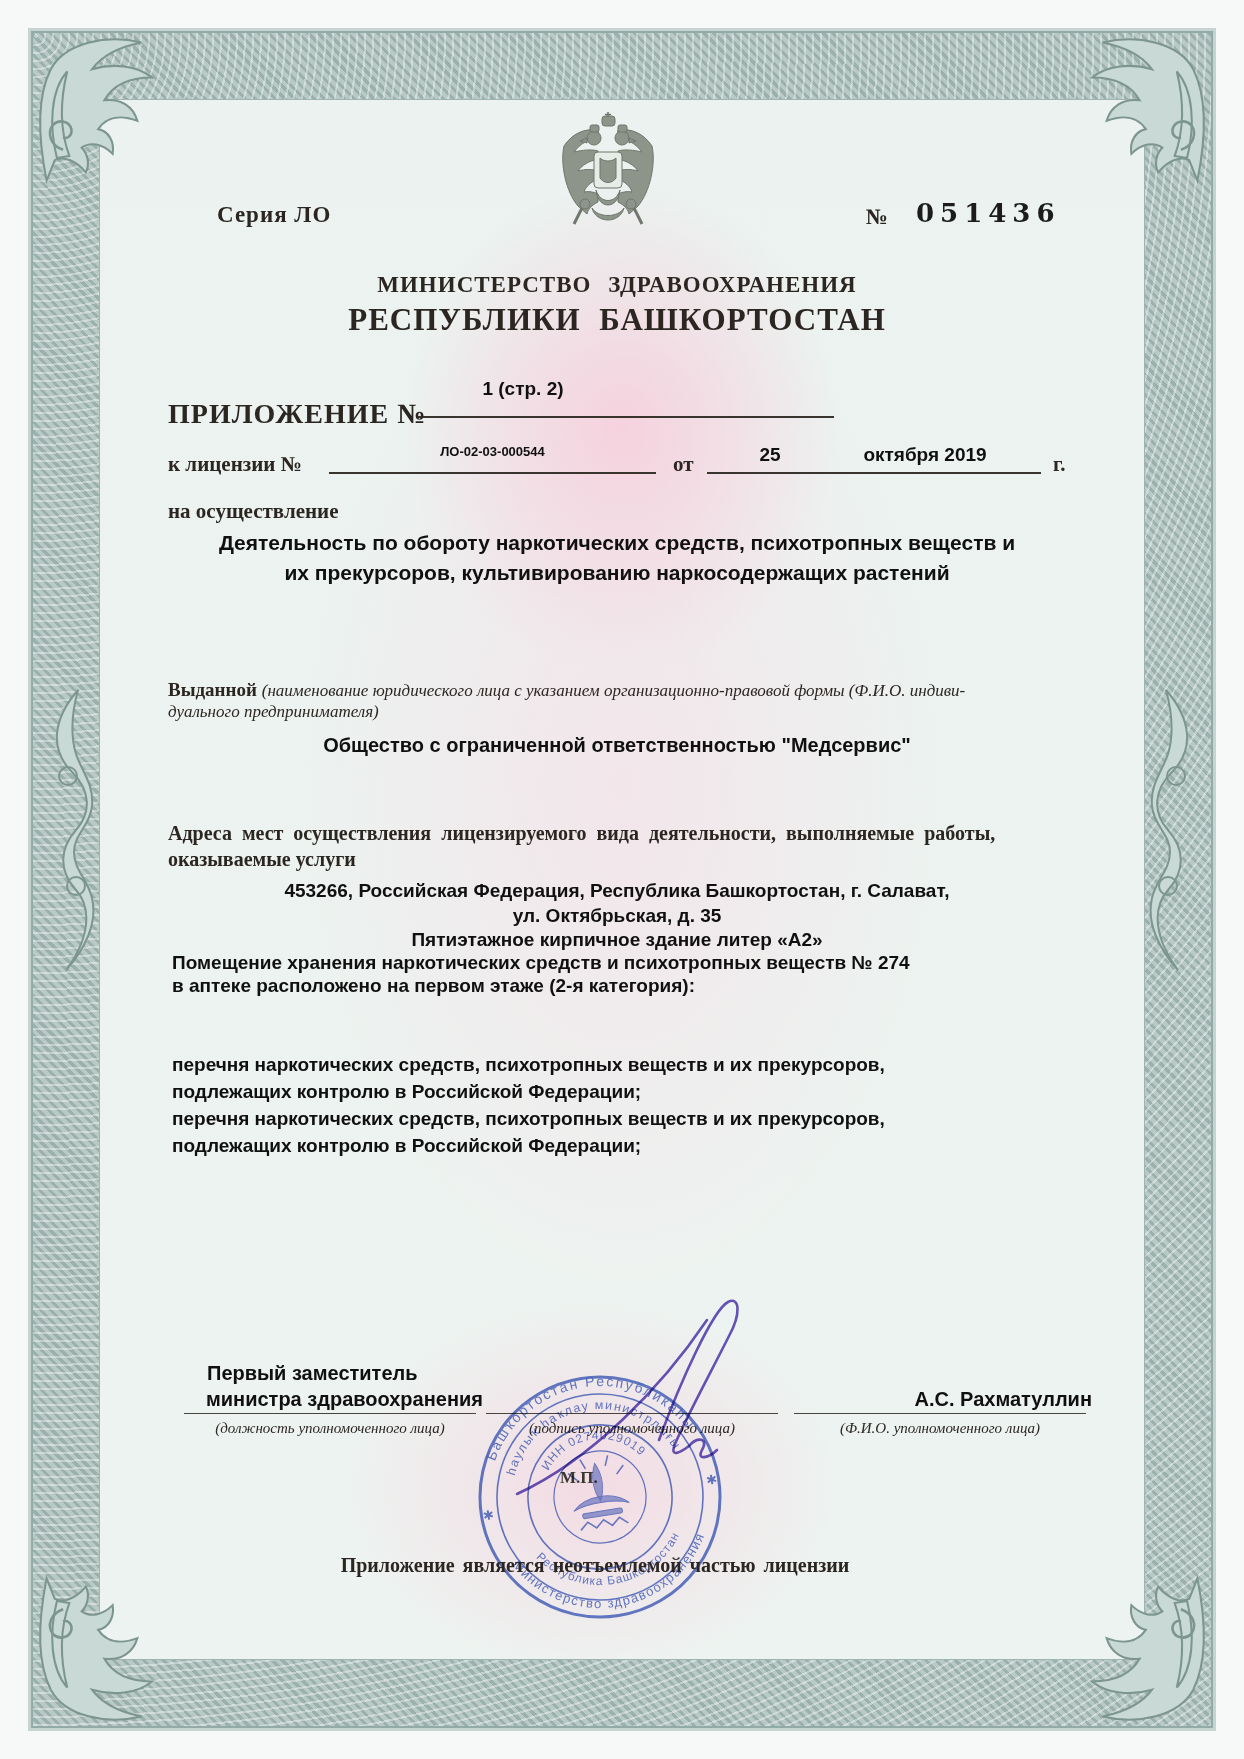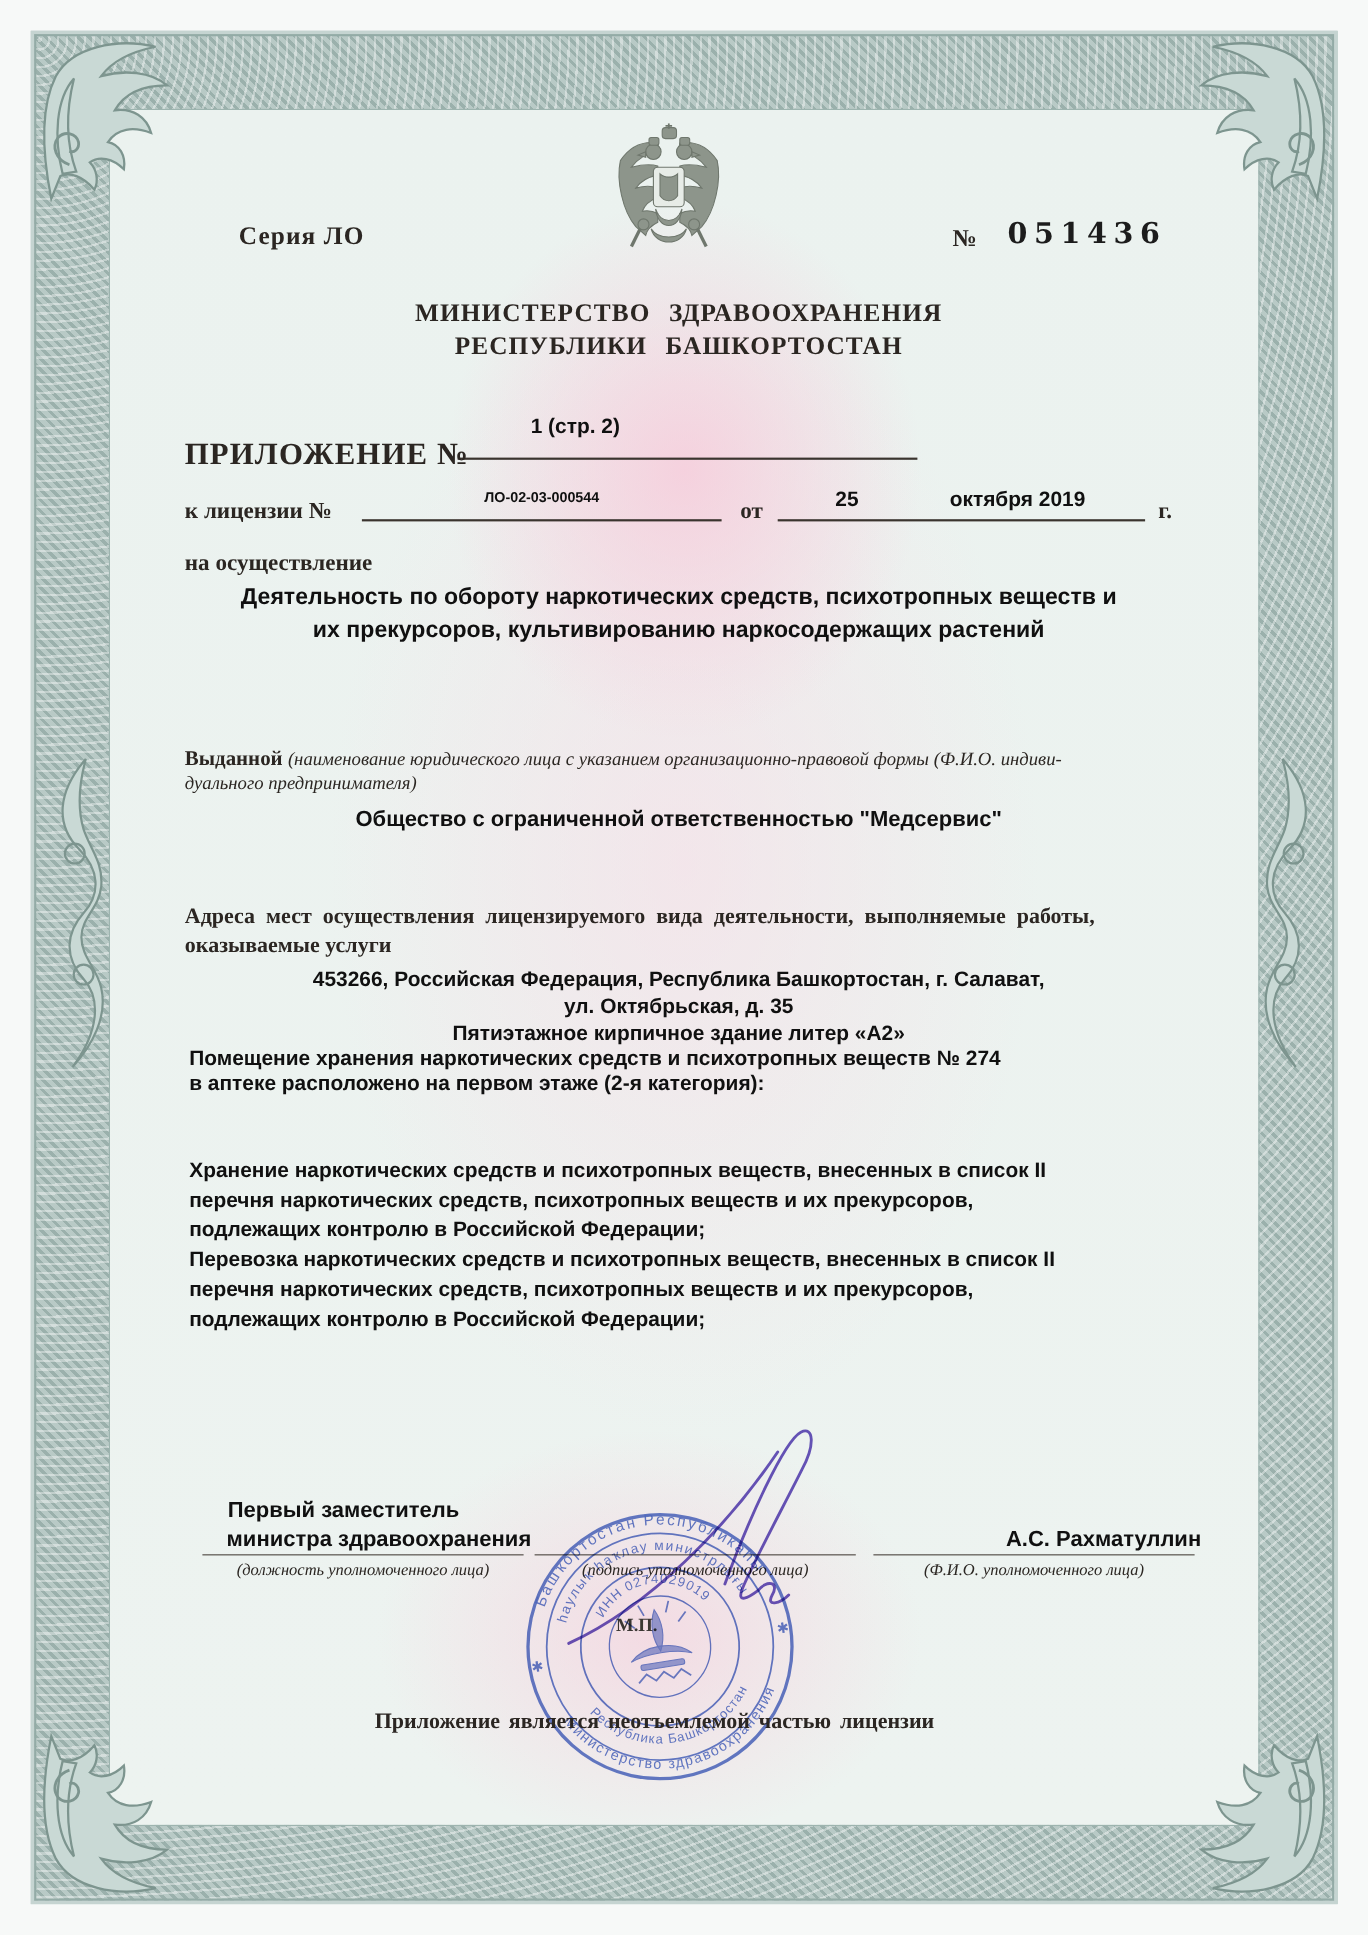--- a/index.html
+++ b/index.html
@@ -106,21 +106,21 @@
     <circle cx="79" cy="92" r="5"></circle>
     <path d="M82,96 L90,112" stroke-width="3"></path>
   </g>
 </svg>
 
 <div class="abs t-serif-b" style="left:217px;top:202px;font-size:23px;letter-spacing:1px">Серия ЛО</div>
 <div class="abs t-serif" style="left:866px;top:204px;font-size:22px">№</div>
 <div class="abs serial" style="left:916px;top:198px;font-size:26px">051436</div>
 
 <div class="abs t-serif-b ctr" style="top:272px;font-size:23px;letter-spacing:1px;word-spacing:10px">МИНИСТЕРСТВО ЗДРАВООХРАНЕНИЯ</div>
-<div class="abs t-serif-b ctr" style="top:302px;font-size:23px;letter-spacing:1px;word-spacing:10px">РЕСПУБЛИКИ БАШКОРТОСТАН</div>
+<div class="abs t-serif-b ctr" style="top:302px;font-size:31px;letter-spacing:1px;word-spacing:10px">РЕСПУБЛИКИ БАШКОРТОСТАН</div>
 
 <div class="abs t-sans-b" style="left:416px;width:214px;text-align:center;top:378px;font-size:19px">1 (стр. 2)</div>
 <div class="abs uline" style="left:416px;width:418px;top:416px"></div>
 <div class="abs t-serif-b" style="left:168px;top:398px;font-size:28px;letter-spacing:1px">ПРИЛОЖЕНИЕ №</div>
 
 <div class="abs t-serif" style="left:168px;top:452px;font-size:21px">к лицензии №</div>
 <div class="abs t-sans-b" style="left:329px;width:327px;text-align:center;top:444px;font-size:13px">ЛО-02-03-000544</div>
 <div class="abs uline" style="left:329px;width:327px;top:472px"></div>
 <div class="abs t-serif" style="left:673px;top:452px;font-size:21px">от</div>
 <div class="abs t-sans-b" style="left:720px;width:100px;text-align:center;top:444px;font-size:19px">25</div>
@@ -141,24 +141,22 @@
 
 <div class="abs t-serif-b" style="left:168px;top:822px;font-size:20px;word-spacing:5px">Адреса мест осуществления лицензируемого вида деятельности, выполняемые работы,</div>
 <div class="abs t-serif-b" style="left:168px;top:848px;font-size:20px">оказываемые услуги</div>
 <div class="abs t-sans-b ctr" style="top:880px;font-size:19px">453266, Российская Федерация, Республика Башкортостан, г. Салават,</div>
 <div class="abs t-sans-b ctr" style="top:905px;font-size:19px">ул. Октябрьская, д. 35</div>
 <div class="abs t-sans-b ctr" style="top:929px;font-size:19px">Пятиэтажное кирпичное здание литер «А2»</div>
 <div class="abs t-sans-b" style="left:172px;top:952px;font-size:19px">Помещение хранения наркотических средств и психотропных веществ № 274</div>
 <div class="abs t-sans-b" style="left:172px;top:975px;font-size:19px">в аптеке расположено на первом этаже (2-я категория):</div>
 
 <div class="abs t-sans-b works-block" style="left:172px;top:1051px;font-size:19px">
-  <div>Хранение наркотических средств и психотропных веществ, внесенных в список II</div>
   <div>перечня наркотических средств, психотропных веществ и их прекурсоров,</div>
   <div>подлежащих контролю в Российской Федерации;</div>
-  <div>Перевозка наркотических средств и психотропных веществ, внесенных в список II</div>
   <div>перечня наркотических средств, психотропных веществ и их прекурсоров,</div>
   <div>подлежащих контролю в Российской Федерации;</div>
 </div>
 
 <div class="abs t-sans-b" style="left:207px;top:1362px;font-size:20px">Первый заместитель</div>
 <div class="abs t-sans-b" style="left:206px;top:1388px;font-size:20px">министра здравоохранения</div>
 <div class="abs t-sans-b" style="left:832px;width:260px;text-align:right;top:1388px;font-size:20px">А.С. Рахматуллин</div>
 
 <div class="abs uline-thin" style="left:184px;width:292px;top:1413px"></div>
 <div class="abs uline-thin" style="left:486px;width:292px;top:1413px"></div>

